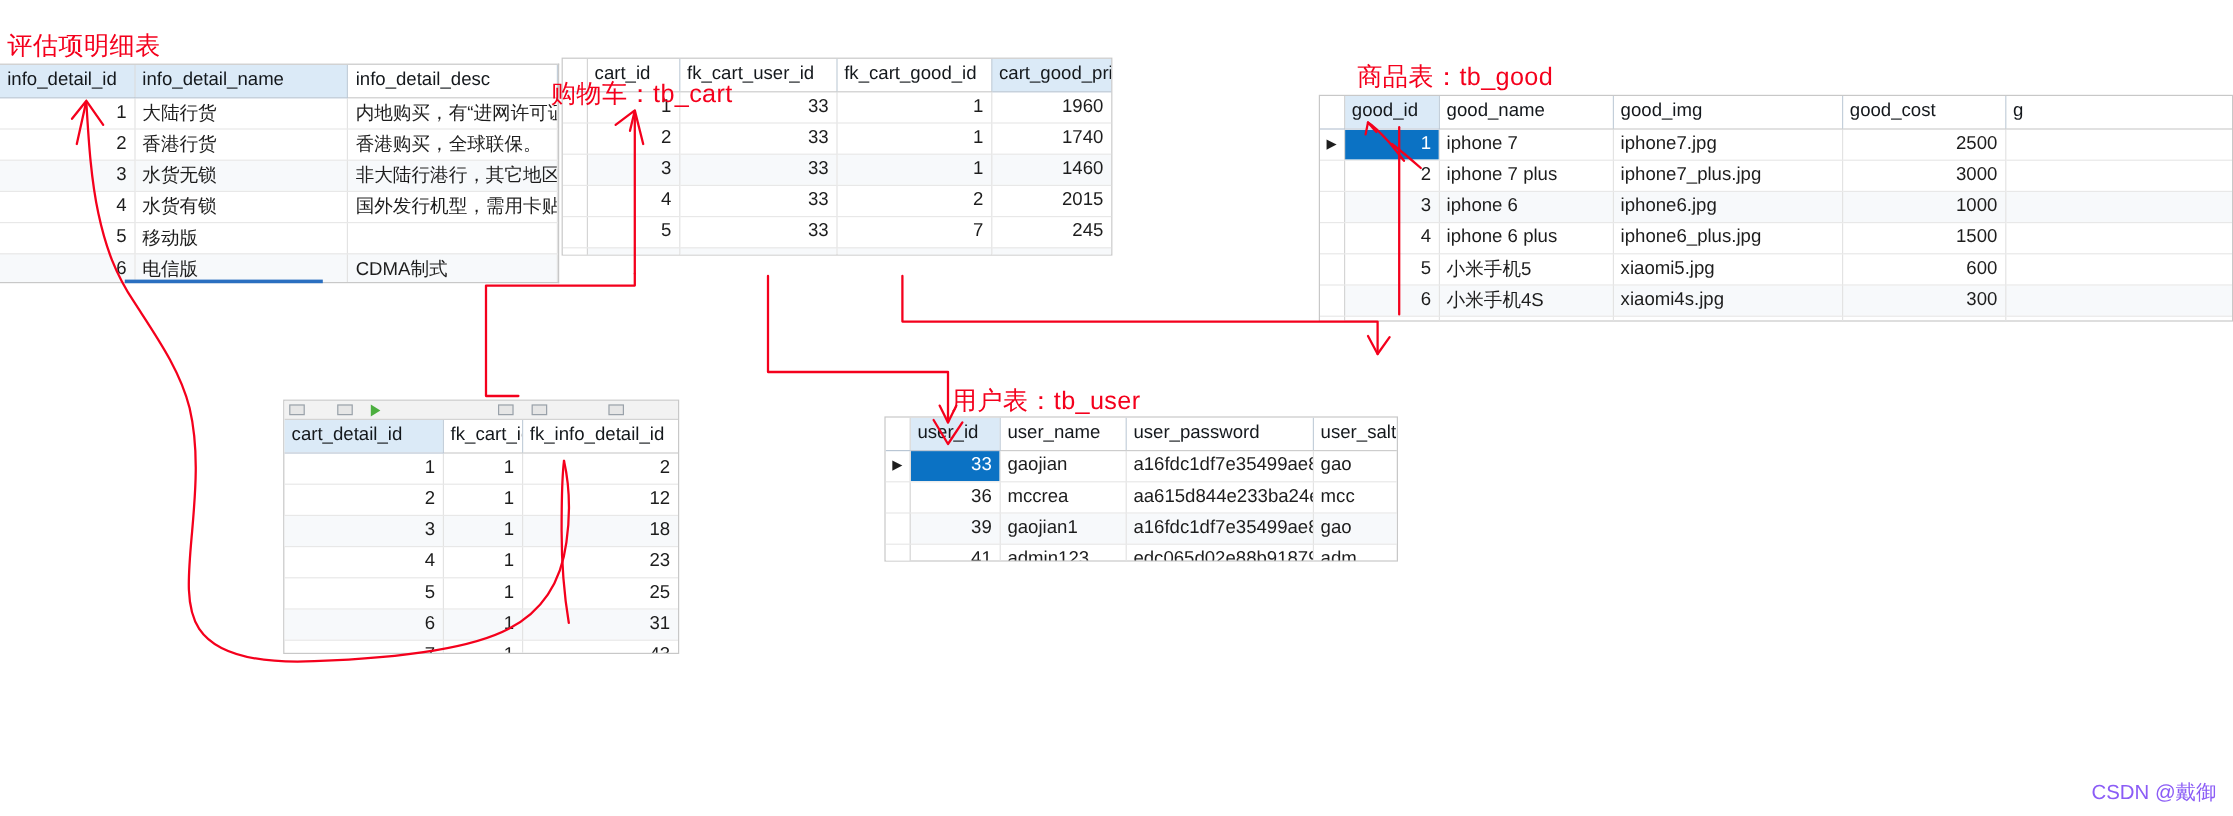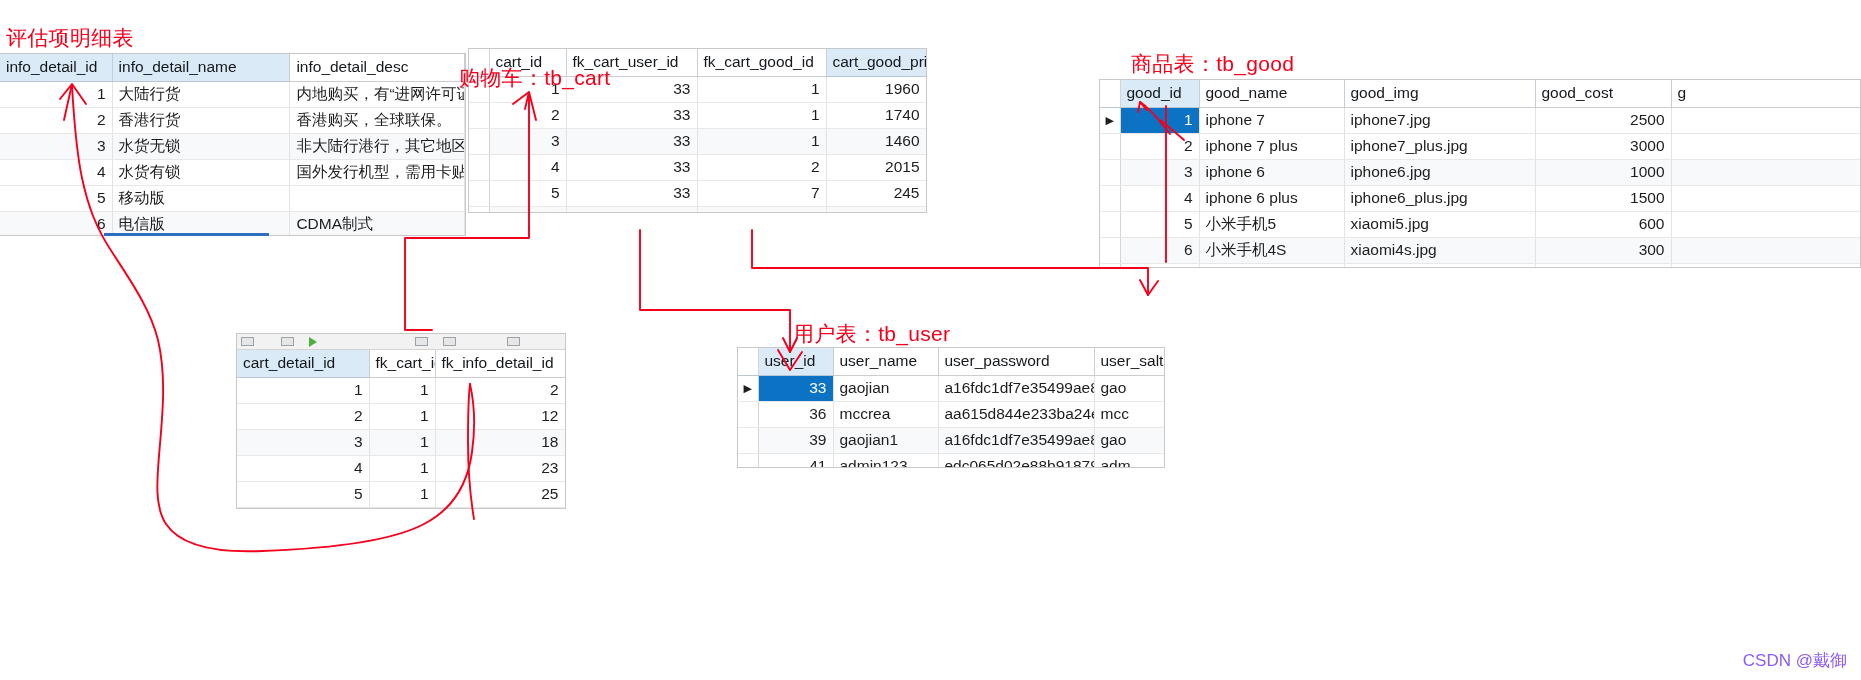--- a/index.html
+++ b/index.html
@@ -333,21 +333,21 @@
           <td>Touch6</td>
           <td>touch6.jpg</td>
           <td class="num">500</td>
           <td></td>
         </tr>
       </tbody>
     </table>
   </div>
 
 
-  <div class="grid" style="left:236px; top:333px; width:330px; height:176px;">
+  <div class="grid" style="left:236px; top:333px; width:330px; height:212px;">
     <div class="toolstrip">
       <span class="tick" style="left:4px"></span>
       <span class="tick" style="left:44px"></span>
       <span class="tri" style="left:72px"></span>
       <span class="tick" style="left:178px"></span>
       <span class="tick" style="left:206px"></span>
       <span class="tick" style="left:270px"></span>
     </div>
     <table>
       <colgroup>
@@ -384,21 +384,21 @@
           <td class="num">23</td>
         </tr>
         <tr>
           <td class="num">5</td>
           <td class="num">1</td>
           <td class="num">25</td>
         </tr>
         <tr class="alt">
           <td class="num">6</td>
           <td class="num">1</td>
-          <td class="num">20</td>
+          <td class="num">31</td>
         </tr>
         <tr>
           <td class="num">7</td>
           <td class="num">1</td>
           <td class="num">43</td>
         </tr>
       </tbody>
     </table>
   </div>
 

